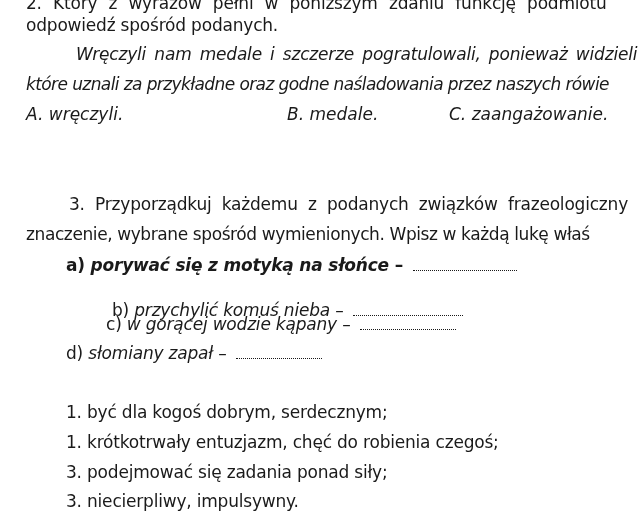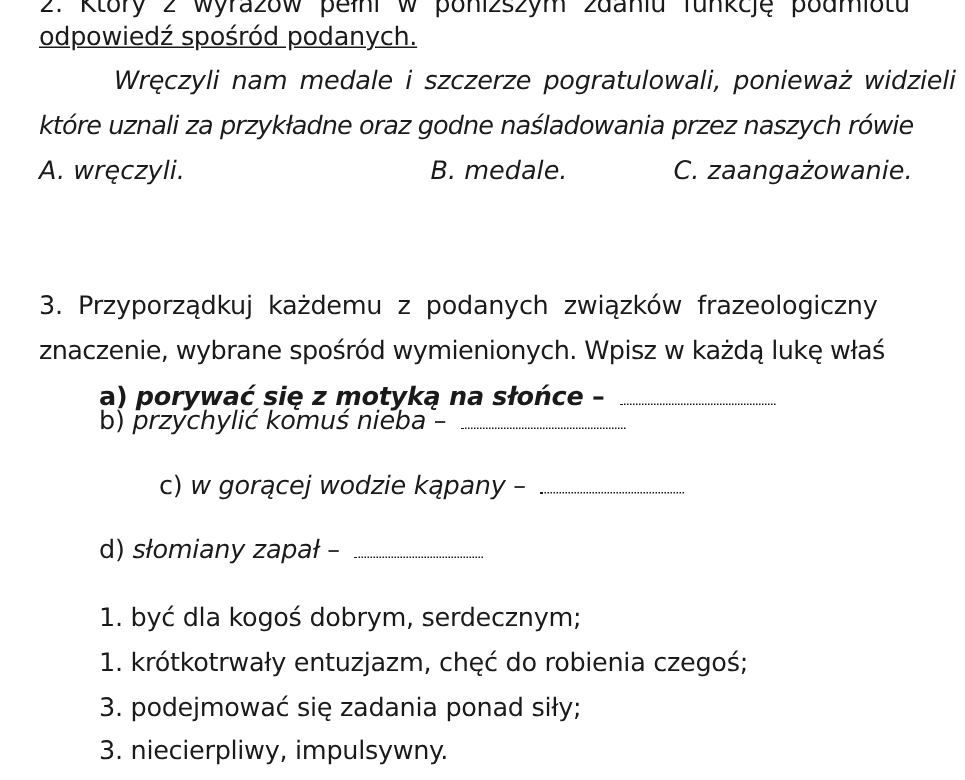--- a/index.html
+++ b/index.html
@@ -38,45 +38,45 @@
     }
     .cut-top {
       top: -8px;
     }
   </style>
 </head>
 <body>
 
 <div>
   <div class="line justify-spaced cut-top">2. Który z wyrazów pełni w poniższym zdaniu funkcję podmiotu</div>
-  <div class="line" style="top:14px;text-decoration:underline;">odpowiedź spośród podanych.</div>
+  <div class="line" style="top:14px;">odpowiedź spośród podanych.</div>
   <div class="line indent italic" style="top:43px; word-spacing:3px;text-align:center;">Wręczyli nam medale i szczerze pogratulowali, ponieważ widzieli</div>
   <div class="line italic" style="top:73px; letter-spacing:-0.6px;">które uznali za przykładne oraz godne naśladowania przez naszych rówie</div>
   <div class="opt" style="left:26px; top:103px;">A. wręczyli.</div>
   <div class="opt" style="left:243px; top:103px;margin-left:44px;">B. medale.</div>
   <div class="opt" style="left:449px; top:103px;">C. zaangażowanie.</div>
 </div>
 
 <div>
-  <div class="line" style="top:193px; word-spacing:5px;">3. Przyporządkuj każdemu z podanych związków frazeologiczny</div>
+  <div class="line" style="top:193px; word-spacing:5px;margin-left:43px;">3. Przyporządkuj każdemu z podanych związków frazeologiczny</div>
   <div class="line" style="top:223px; letter-spacing:-0.4px;">znaczenie, wybrane spośród wymienionych. Wpisz w każdą lukę właś</div>
 
   <div class="line sub" style="top:254px;font-weight:bold;">
     <span>a)</span>
     <span class="italic">porywać się z motyką na słońce</span><span> – </span><span class="dots" style="width:104px;"></span>
   </div>
-  <div class="line sub" style="top:270px;">
+  <div class="line sub" style="top:299px;margin-left:46px;">
     <span>b)</span>
     <span class="italic">przychylić komuś nieba</span><span> – </span><span class="dots" style="width:110px;"></span>
   </div>
   <div class="line sub" style="top:313px;margin-left:40px;">
     <span>c)</span>
     <span class="italic">w gorącej wodzie kąpany</span><span> – </span><span class="dots" style="width:96px;"></span>
   </div>
-  <div class="line sub" style="top:356px;">
+  <div class="line sub" style="top:342px;">
     <span>d)</span>
     <span class="italic">słomiany zapał</span><span> – </span><span class="dots" style="width:86px;"></span>
   </div>
 
   <div class="line sub" style="top:401px;">1. być dla kogoś dobrym, serdecznym;</div>
   <div class="line sub" style="top:431px;">1. krótkotrwały entuzjazm, chęć do robienia czegoś;</div>
   <div class="line sub" style="top:461px;">3. podejmować się zadania ponad siły;</div>
   <div class="line sub" style="top:490px;">3. niecierpliwy, impulsywny.</div>
 </div>
 

